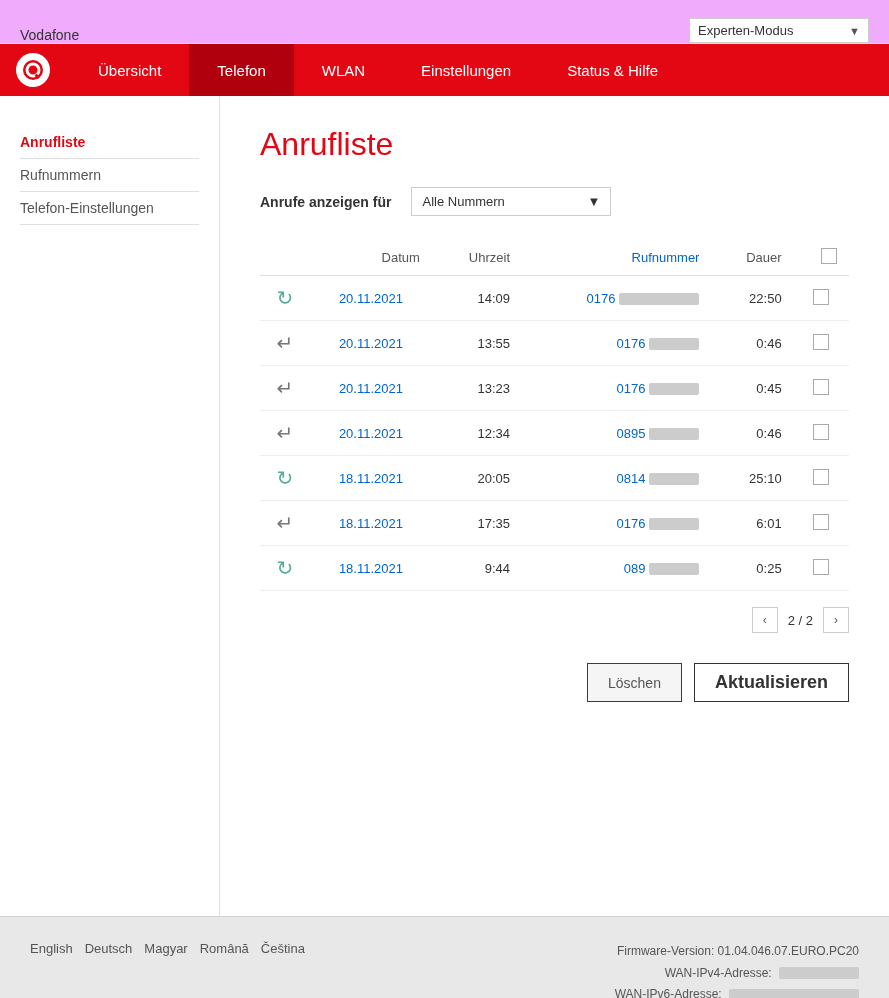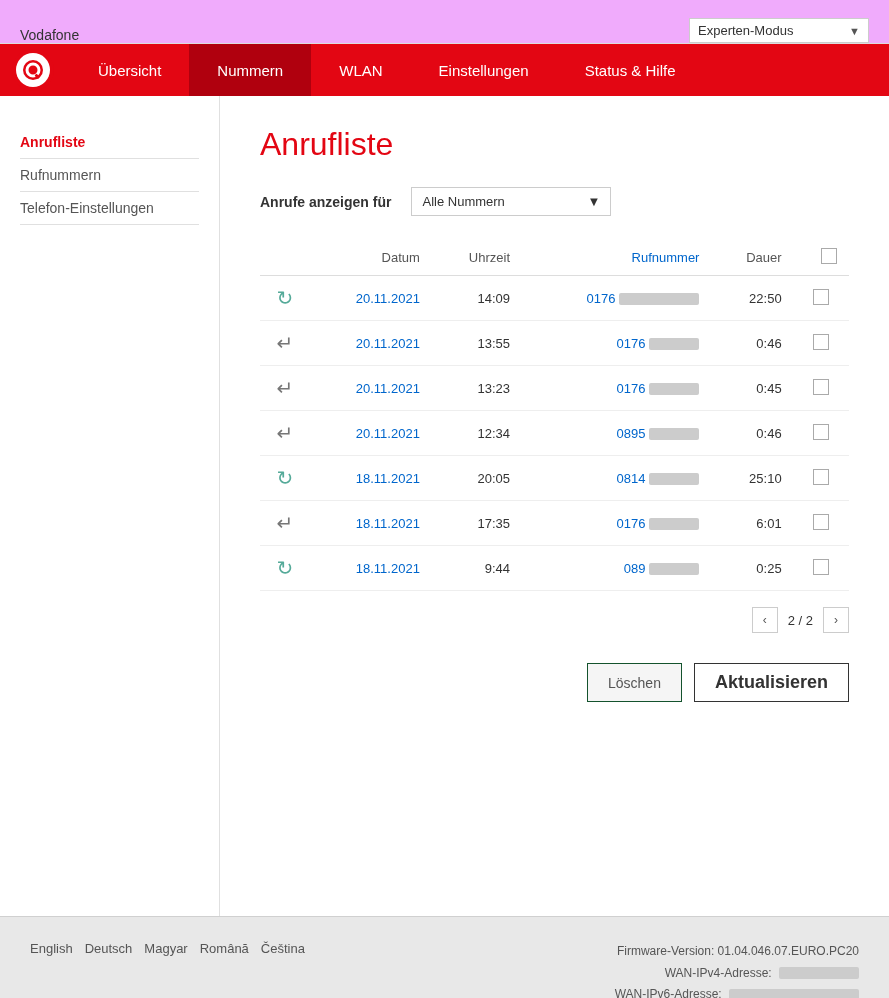--- a/index.html
+++ b/index.html
@@ -148,21 +148,21 @@
     .data-row td {
       padding: 10px 12px;
       font-size: 13px;
       text-align: right;
       border-bottom: 1px solid #eee;
       color: #333;
     }
     .data-row td:first-child { text-align: center; color: #777; font-size: 18px; }
     .data-row td.rufnummer-cell { color: #0066cc; }
     .data-row td.checkbox-cell { text-align: center; }
-    .data-row td.date-cell { color: #0066cc; text-align: right; }
+    .data-row td.date-cell { color: #0066cc; text-align: center; }
 
     
     .cb {
       width: 16px;
       height: 16px;
       border: 1px solid #aaa;
       background: #fff;
       display: inline-block;
     }
 
@@ -278,21 +278,21 @@
         <svg width="22" height="22" viewBox="0 0 22 22">
           <circle cx="11" cy="11" r="10" fill="#e30613"></circle>
           <circle cx="11" cy="11" r="6" fill="none" stroke="#fff" stroke-width="3"></circle>
           <rect x="14.5" y="14.5" width="5" height="3" rx="1" fill="#e30613" transform="rotate(45 14.5 14.5)"></rect>
         </svg>
       </div>
     </div>
   </div>
   <nav class="header-nav">
     <a class="nav-item">Übersicht</a>
-    <a class="nav-item active">Nummern</a>
+    <a class="nav-item active">Telefon</a>
     <a class="nav-item">WLAN</a>
     <a class="nav-item">Einstellungen</a>
     <a class="nav-item">Status &amp; Hilfe</a>
   </nav>
 </div>
 
 <div class="page-wrapper">
 
   <div class="sidebar">
     <div class="sidebar-item active">

